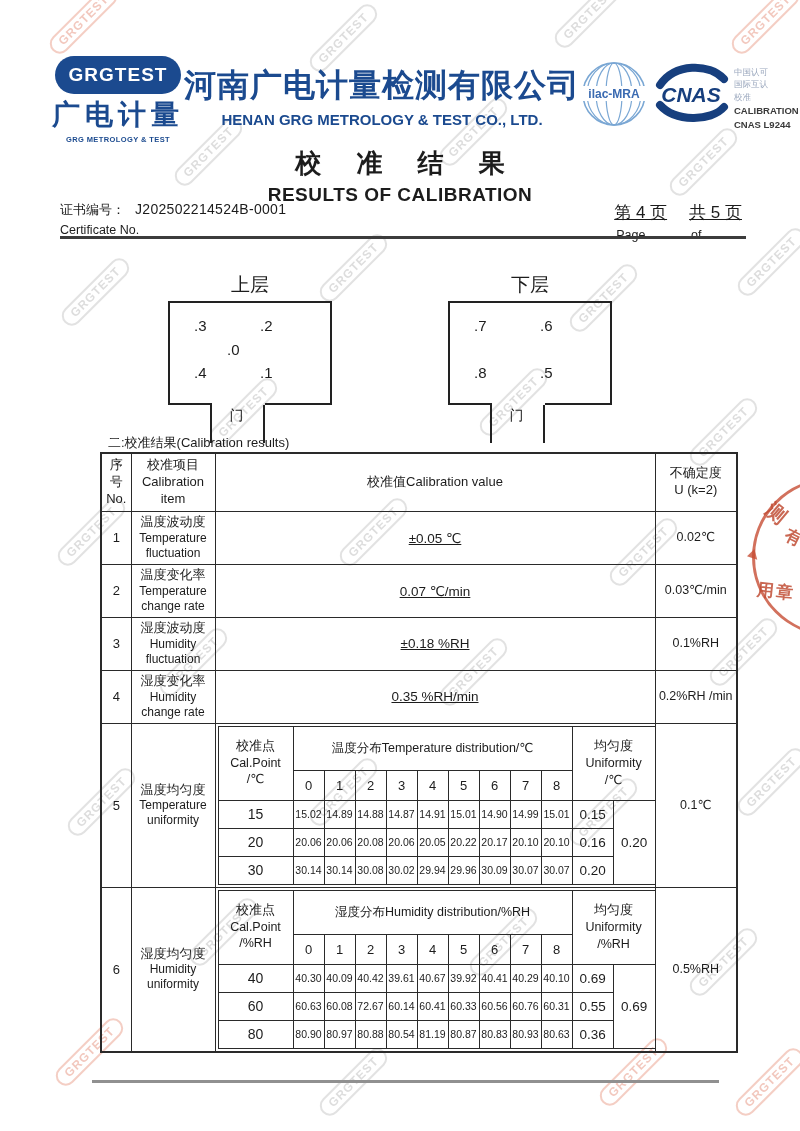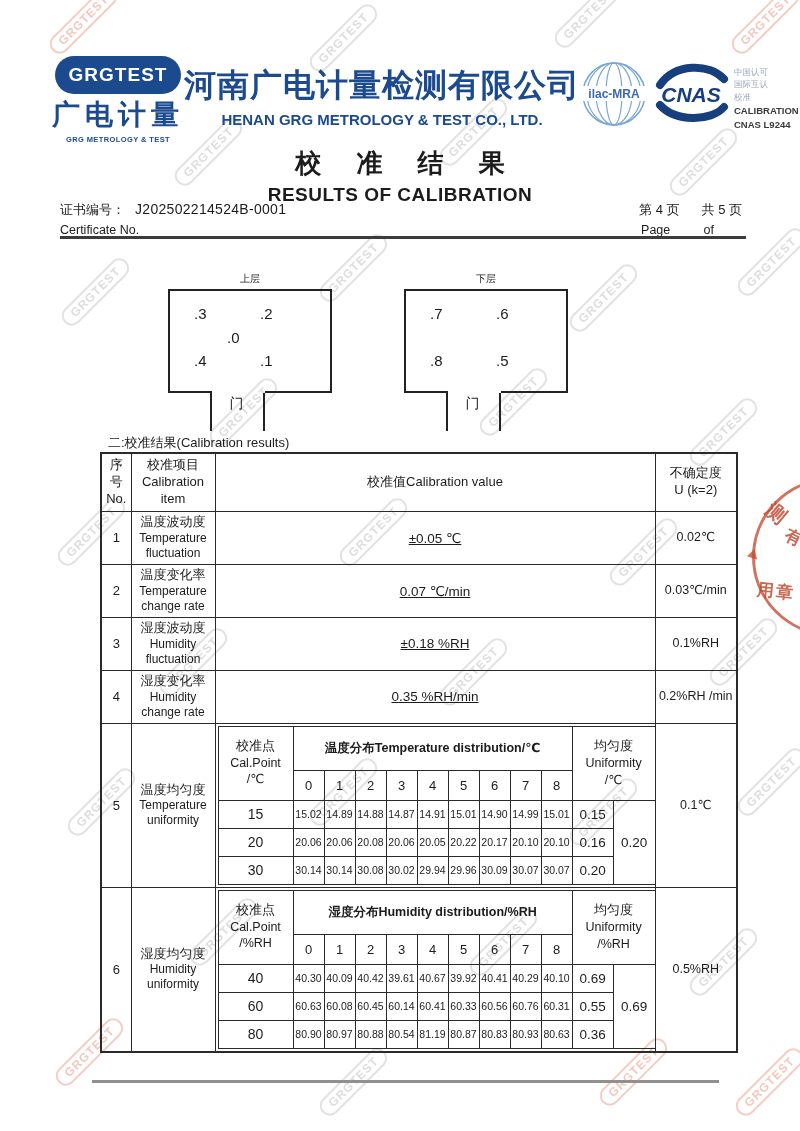--- a/index.html
+++ b/index.html
@@ -30,29 +30,29 @@
   .title-block{position:absolute;top:146px;left:0;width:800px;text-align:center;}
   .title-cn{font-size:26px;font-weight:bold;letter-spacing:14px;padding-left:14px;}
   .title-en{font-size:19px;font-weight:bold;letter-spacing:.5px;margin-top:3px;}
   
   .cert-row{position:absolute;top:201px;left:60px;width:686px;display:flex;justify-content:space-between;}
   .cert-left .l1{font-size:13px;}
   .cert-left .num{font-size:14px;margin-left:10px;letter-spacing:.3px;}
   .cert-left .l2{font-size:12.5px;margin-top:4px;}
   .cert-right{display:flex;gap:22px;padding-right:4px;}
   .cert-right .col{text-align:left;}
-  .cert-right .cn{font-size:13px;}
+  .cert-right .cn{font-size:17px;text-decoration:underline;}
   .cert-right .en{font-size:12.5px;margin-top:4px;padding-left:2px;}
   .rule{position:absolute;top:236px;left:60px;width:686px;height:3px;background:#3c3c3c;}
   
   .s1-heading{position:absolute;top:251px;left:94px;font-size:13px;}
   .diagram{position:absolute;top:272px;width:164px;}
   .diagram.d-left{left:168px;}
-  .diagram.d-right{left:404px;}
-  .d-label{text-align:center;font-size:10px;margin-bottom:3px;}
+  .diagram.d-right{left:448px;}
+  .d-label{text-align:center;font-size:19px;margin-bottom:3px;}
   .mbox{position:relative;width:160px;height:100px;border:2px solid #222;border-bottom:none;}
   .bseg{position:absolute;height:2px;background:#222;bottom:-2px;}
   .bseg.l{left:-2px;width:44px;}
   .bseg.r{right:-2px;width:67px;}
   .post{position:absolute;width:2px;height:38px;background:#222;bottom:-40px;}
   .post.l{left:40px;}
   .post.r{left:93px;}
   .pt{position:absolute;font-size:15px;}
   .pt.tl{left:24px;top:14px;}  .pt.tr{left:90px;top:14px;}
   .pt.c{left:57px;top:38px;}
@@ -70,21 +70,21 @@
   .c-item .cn{font-size:13px;line-height:1.3;}
   .c-item .en{font-size:12px;line-height:1.25;}
   .c-val{font-size:13.5px;text-decoration:underline;}
   .c-unc{font-size:12.5px;line-height:1.35;}
   .c-nest{padding:2px !important;vertical-align:middle;}
   .inner{width:100%;height:158px;border-collapse:collapse;table-layout:fixed;}
   .inner td{border:1px solid #2a2a2a;text-align:center;vertical-align:middle;padding:0;}
   tr.ih1{height:44px;} tr.ih2{height:30px;} tr.idr{height:28px;}
   .i-cal div{font-size:12.5px;line-height:1.3;}
   .i-cal .cn{font-size:13px;}
-  .i-dist{font-size:12.5px;font-weight:bold;}
+  .i-dist{font-size:12.5px;}
   .ih2 td{font-size:13px;}
   .i-pt{font-size:14px;}
   .i-v{font-size:10.5px;}
   .i-u{font-size:13.5px;}
   .i-uni div{font-size:12.5px;line-height:1.35;}
   .i-uni .cn{font-size:13px;}
   .bottom-rule{position:absolute;top:1080px;left:92px;width:627px;height:3px;background:#909090;}
   
   .stamp{position:absolute;inset:0;z-index:2;pointer-events:none;}
   .stamp-circle{position:absolute;left:752px;top:478px;width:152px;height:152px;
@@ -445,21 +445,21 @@
                     <td class="i-v">40.41</td>
                     <td class="i-v">40.29</td>
                     <td class="i-v">40.10</td>
               <td class="i-u">0.69</td>
               <td class="i-u" rowspan="3">0.69</td>
             </tr>
             <tr class="idr">
               <td class="i-pt">60</td>
               <td class="i-v">60.63</td>
                     <td class="i-v">60.08</td>
-                    <td class="i-v">60.45</td>
+                    <td class="i-v">72.67</td>
                     <td class="i-v">60.14</td>
                     <td class="i-v">60.41</td>
                     <td class="i-v">60.33</td>
                     <td class="i-v">60.56</td>
                     <td class="i-v">60.76</td>
                     <td class="i-v">60.31</td>
               <td class="i-u">0.55</td>
             </tr>
             <tr class="idr">
               <td class="i-pt">80</td>

